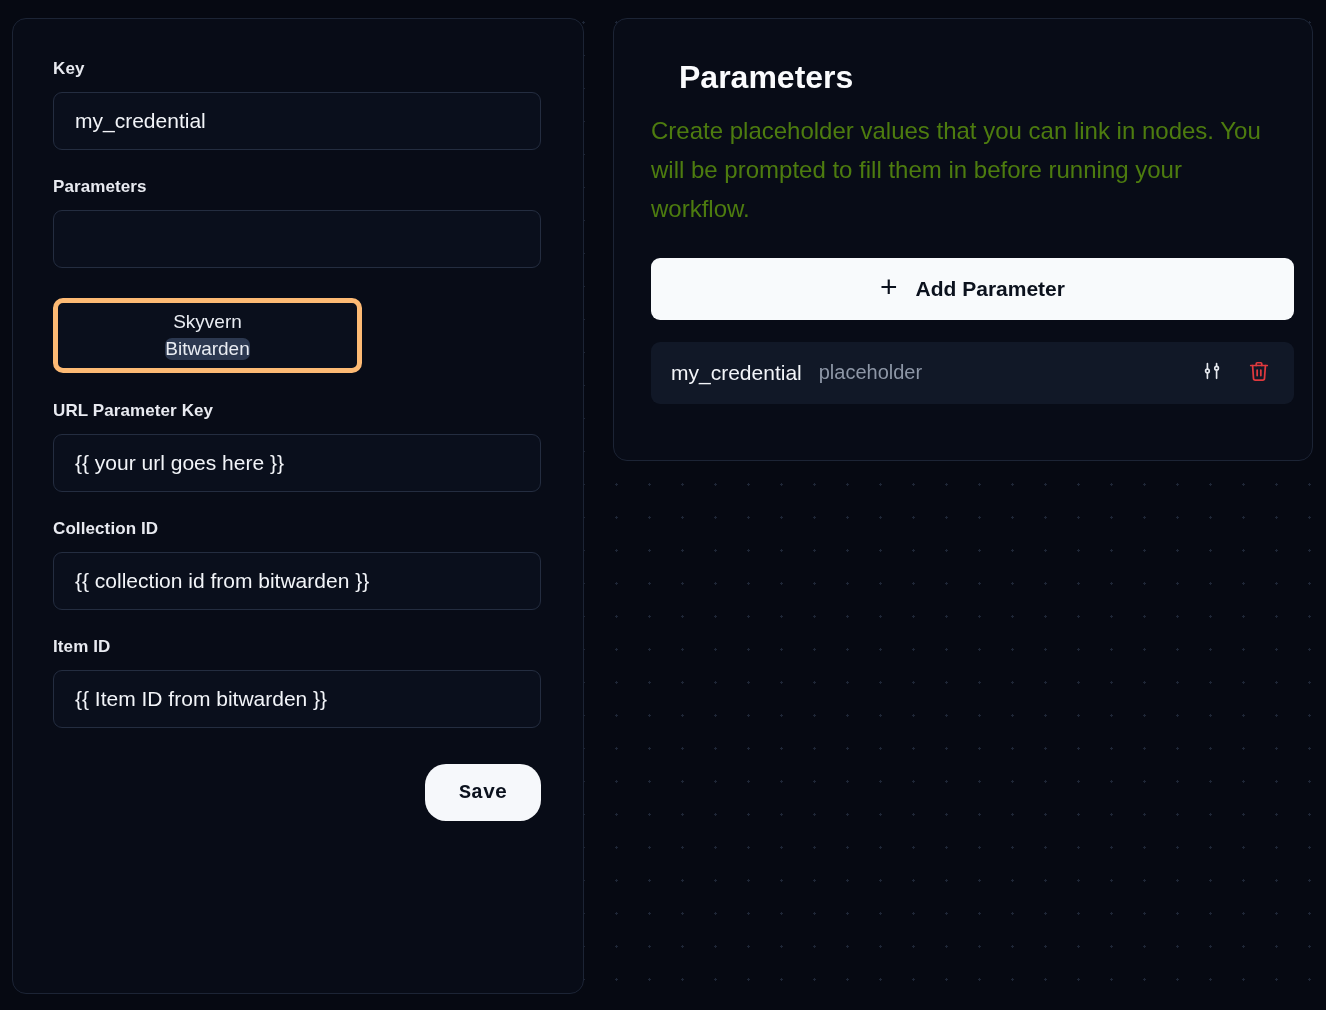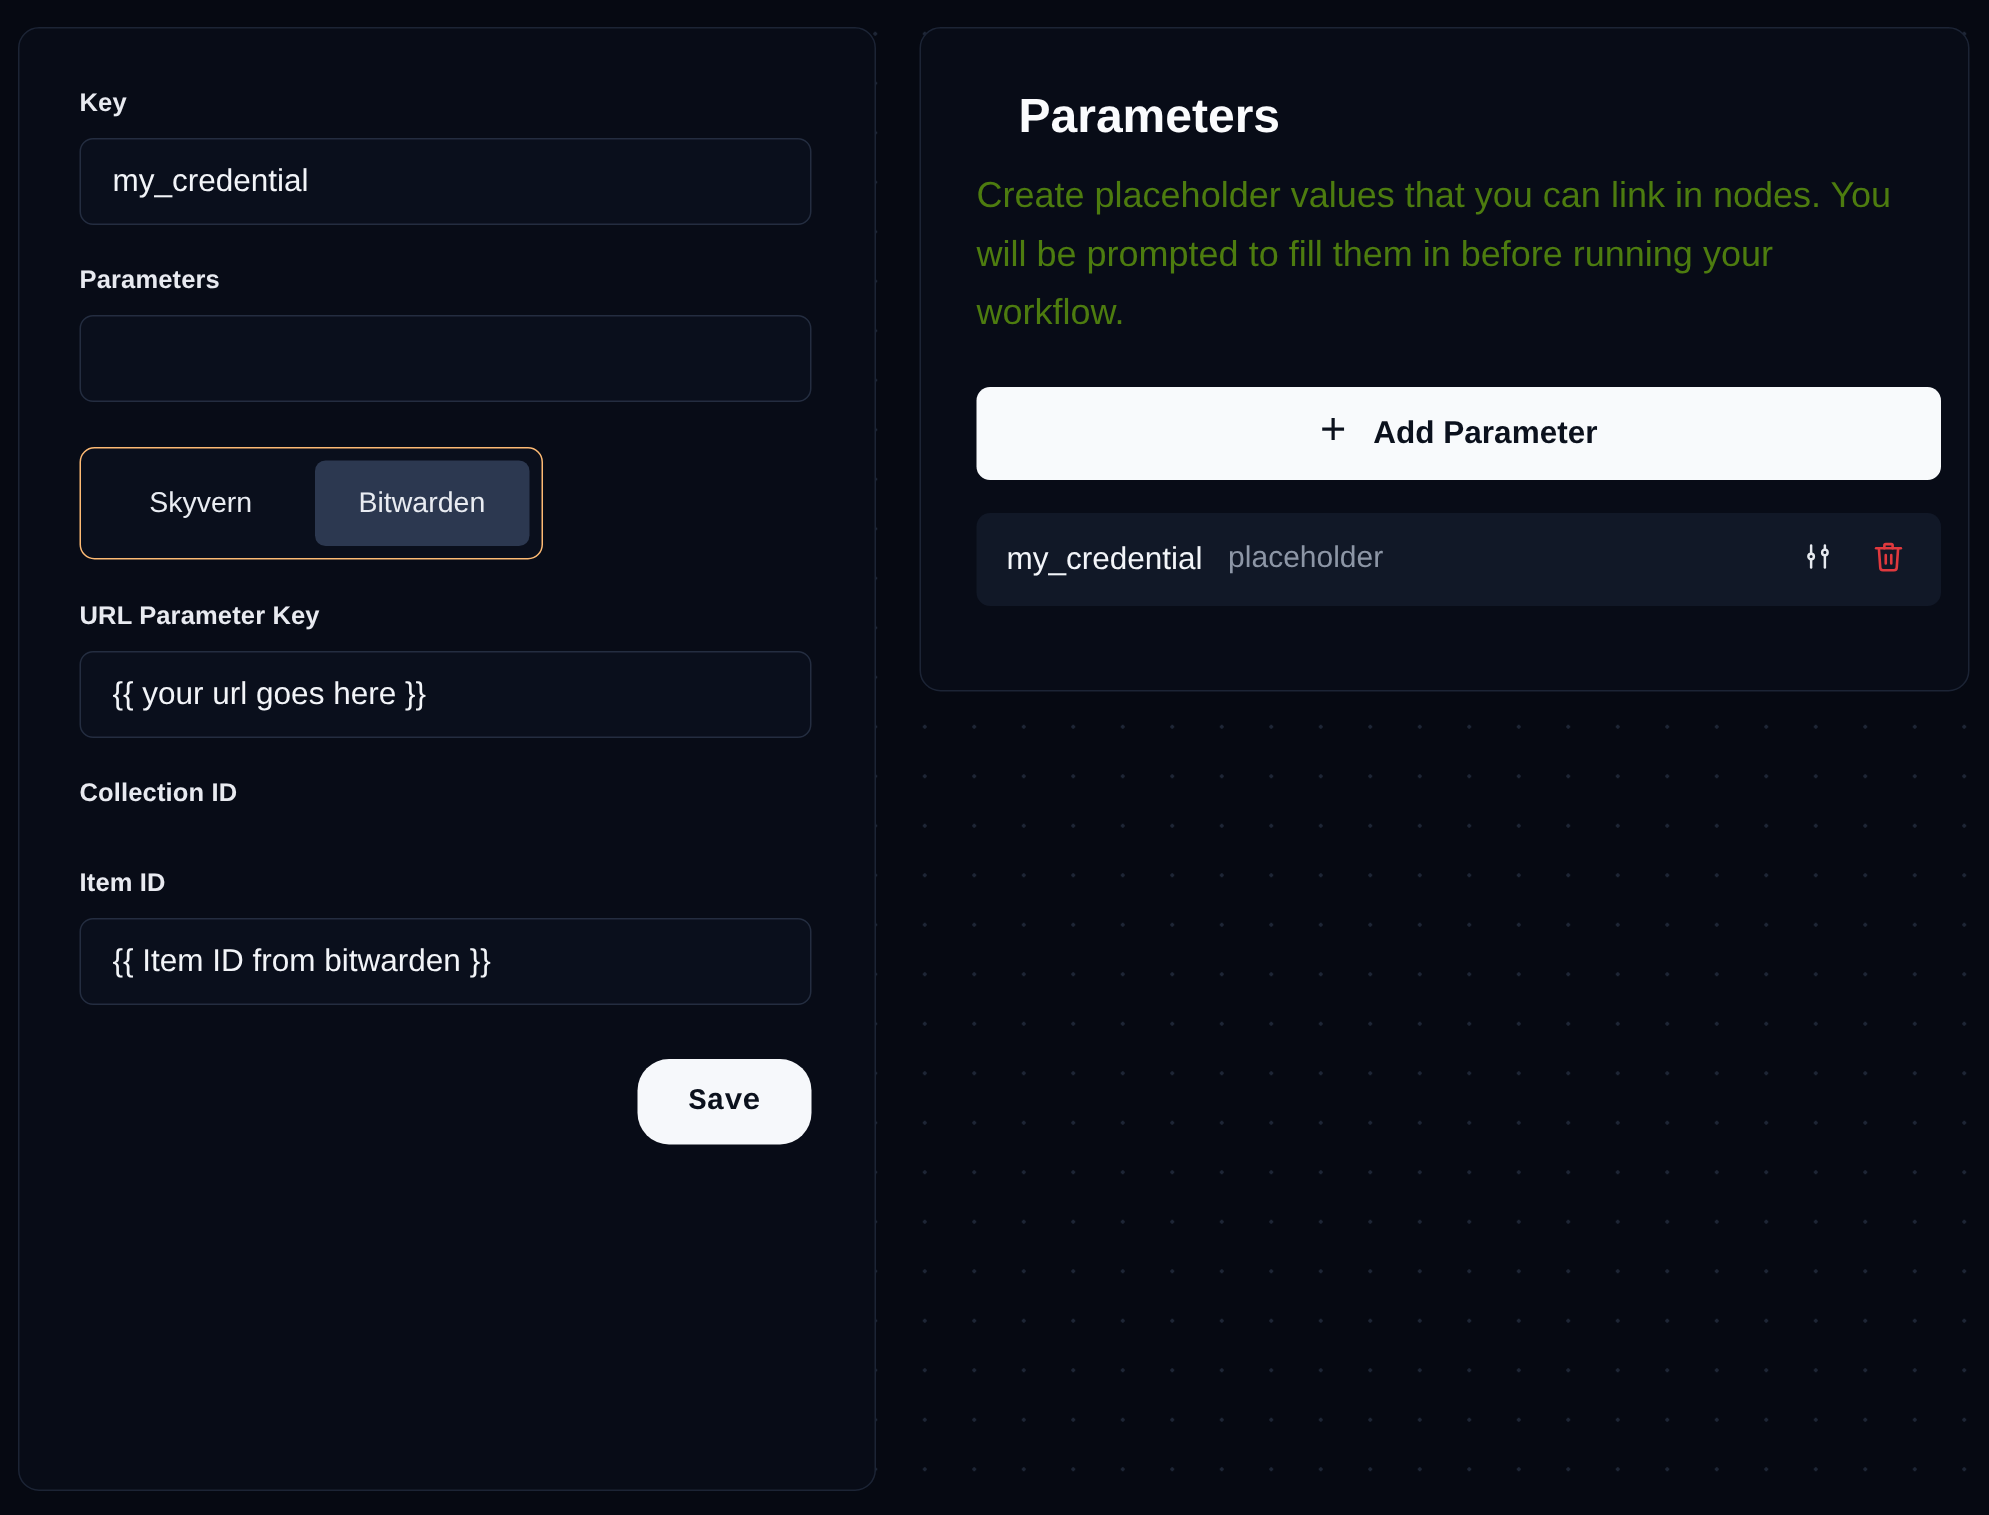--- a/index.html
+++ b/index.html
@@ -54,26 +54,27 @@
   }
   .text-input::placeholder { color: #6d7686; }
   .spacer-22 { height: 27px; }
 
   
   .segmented {
     margin-top: 30px;
     width: 309px;
     height: 75px;
     background: #0a0f1c;
-    border: 1px solid #fdba74;
+    border: 5px solid #fdba74;
     border-radius: 10px;
     display: flex;
     align-items: center;
     padding: 8px;
     gap: 4px;
+    flex-direction: column;
   }
   .seg-btn {
     flex: 1;
     height: 100%;
     border: none;
     background: transparent;
     color: #e9ecf2;
     font-size: 19px;
     font-family: "Liberation Sans", sans-serif;
     border-radius: 7px;
@@ -202,20 +203,21 @@
     </div>
 
     <div style="height:28px"></div>
 
     <div class="field-label">URL Parameter Key</div>
     <input class="text-input" type="text" value="{{ your url goes here }}" style="">
 
     <div class="spacer-22"></div>
 
     <div class="field-label">Collection ID</div>
+    <input class="text-input" type="text" value="{{ collection id from bitwarden }}" style="">
 
     <div class="spacer-22"></div>
 
     <div class="field-label">Item ID</div>
     <input class="text-input" type="text" value="{{ Item ID from bitwarden }}" style="">
 
     <div class="save-row">
       <button class="save-btn">Save</button>
     </div>
   </div>

